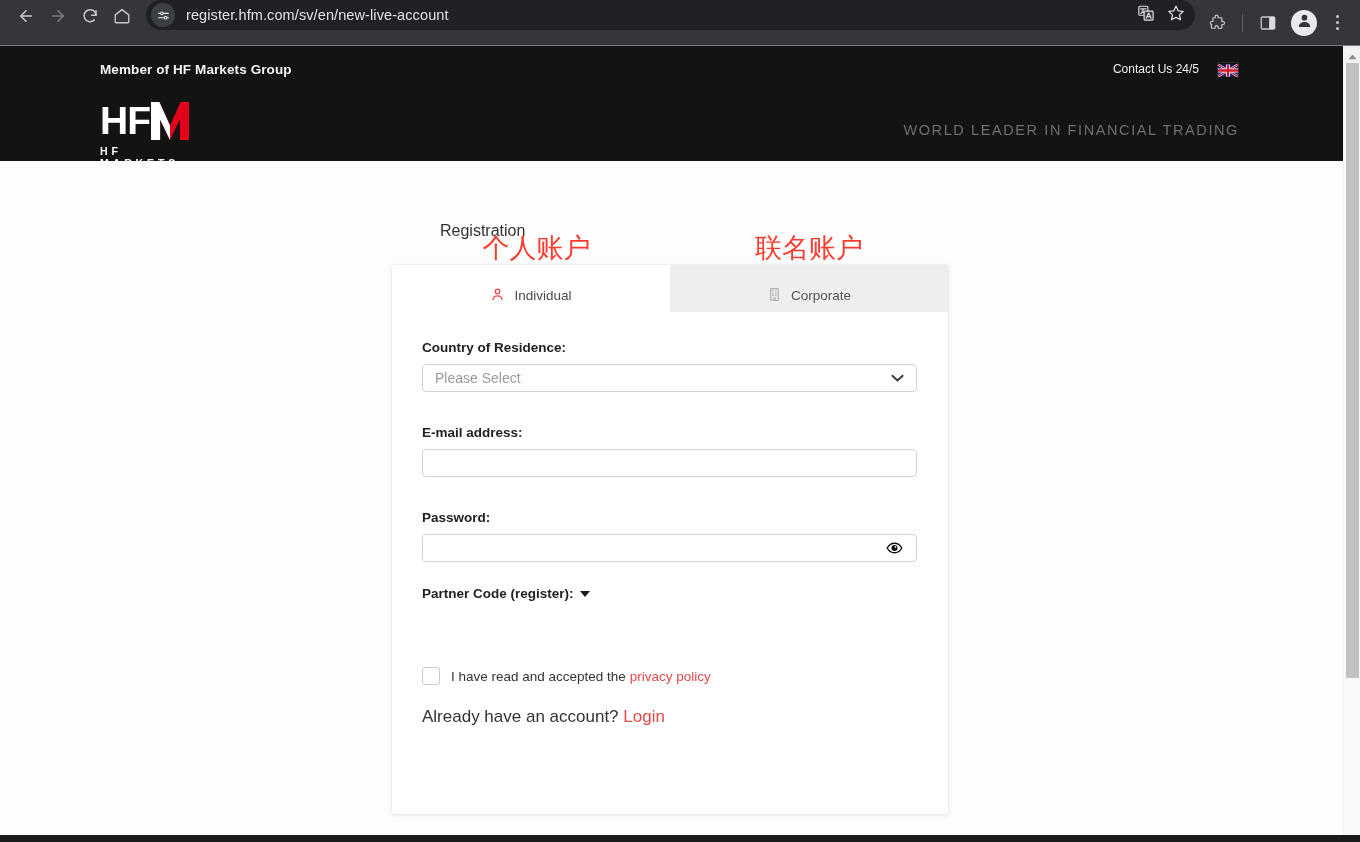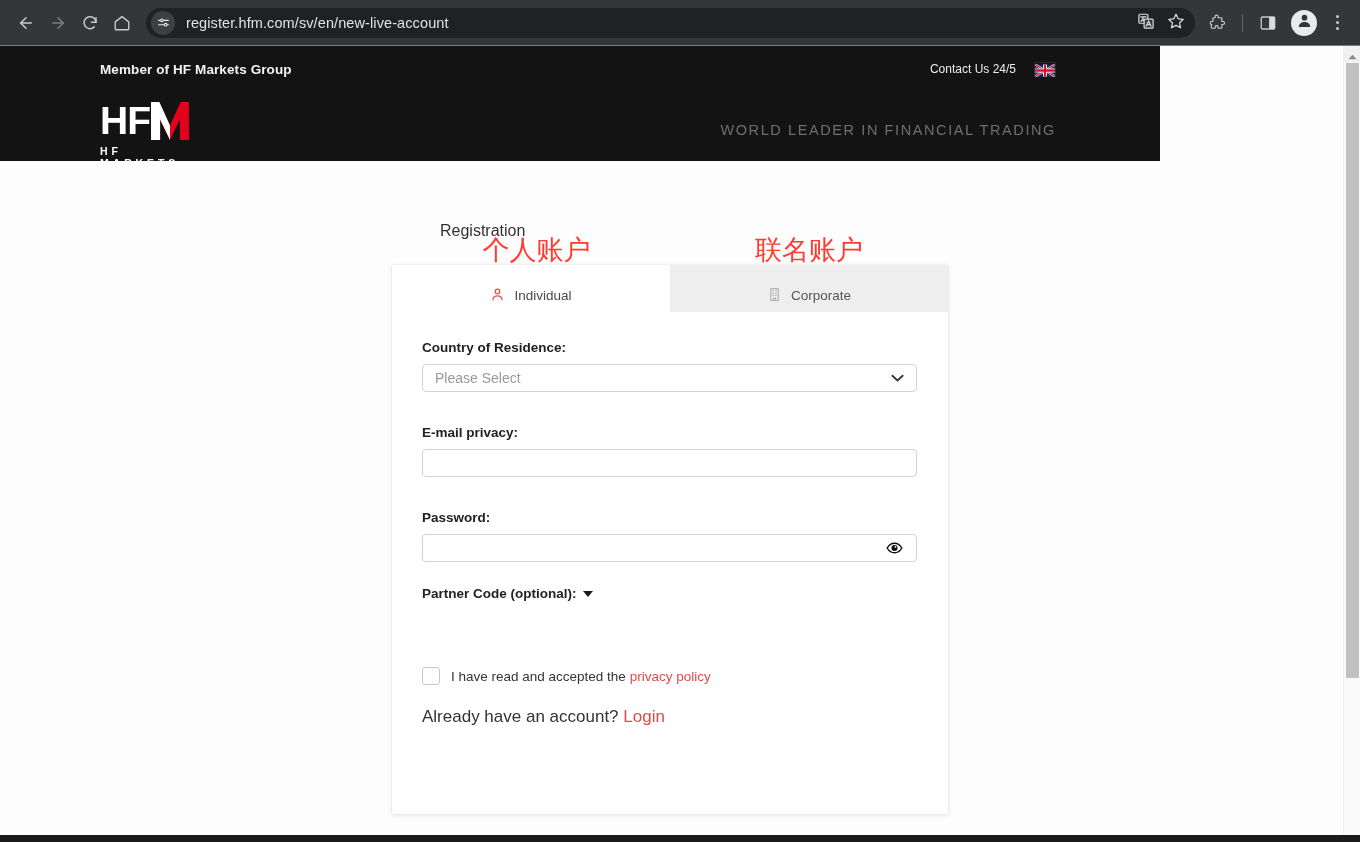--- a/index.html
+++ b/index.html
@@ -13,21 +13,20 @@
   }
 
   
   .browser-chrome {
     position: absolute;
     top: 0; left: 0;
     width: 1360px;
     height: 45px;
     background: #35363a;
     display: flex;
-    align-items: center;
     padding: 0 10px;
   }
   .nav-btn {
     width: 32px; height: 32px;
     display: flex; align-items: center; justify-content: center;
     border-radius: 50%;
     flex: 0 0 auto;
   }
   .nav-btn svg { display: block; }
   .nav-btn.disabled svg { stroke: #7b7d80; }
@@ -107,21 +106,21 @@
     width: 1360px;
     height: 789px;
     background: #fdfdfd;
     overflow: hidden;
   }
 
   
   .site-header {
     position: absolute;
     top: 0; left: 0;
-    width: 1160px;
+    width: 1343px;
     height: 115px;
     background: #131313;
   }
   .hdr-member {
     position: absolute;
     left: 100px; top: 16px;
     color: #f2f2f2;
     font-size: 13.5px;
     font-weight: bold;
     letter-spacing: 0.1px;
@@ -227,21 +226,21 @@
   .tab-icon { display: flex; align-items: flex-end; }
   .cn-note {
     position: absolute;
     top: -28px;
     left: 50%;
     transform: translateX(-50%);
     color: #ff3b30;
     font-size: 27px;
     line-height: 1;
     white-space: nowrap;
-    font-family: Liberation Serif, serif;
+    font-family: Liberation Mono, monospace;
     font-weight: 400;
   }
   .cn-note.cn-1 { left: 52%; }
   .cn-note.cn-2 { left: 50%; }
   .cn-note.cn-3 { left: 52%; }
 
   .form {
     padding: 28px 30px 0 30px;
   }
   .field-label {
@@ -523,21 +522,21 @@
         <span class="ph">Please Select</span>
         <span class="chev">
           <svg width="13" height="9" viewBox="0 0 14 9" fill="none" stroke="#3a3a3a" stroke-width="2.1" stroke-linecap="round" stroke-linejoin="round">
             <polyline points="1.5 2 7 7.2 12.5 2"></polyline>
           </svg>
         </span>
       </div>
 
       <div class="gap-a"></div>
 
-      <label class="field-label">E-mail privacy:</label>
+      <label class="field-label">E-mail address:</label>
       <div class="control">
         <span class="ph"></span>
       </div>
 
       <div class="gap-b"></div>
 
       <label class="field-label">Password:</label>
       <div class="control">
         <span class="ph"></span>
         <span class="eye">
@@ -545,21 +544,21 @@
             <path d="M1.6 9S5.6 2.2 12 2.2 22.4 9 22.4 9 18.4 15.8 12 15.8 1.6 9 1.6 9z" fill="none" stroke="#111111" stroke-width="2"></path>
             <circle cx="12" cy="9" r="4.3" fill="#111111"></circle>
             <circle cx="13.3" cy="7.4" r="1.3" fill="#ffffff"></circle>
           </svg>
         </span>
       </div>
 
       <div class="gap-c"></div>
 
       <div class="partner-row">
-        <span class="partner-label">Partner Code (optional):</span>
+        <span class="partner-label">Partner Code (register):</span>
         <span class="caret-down"></span>
       </div>
 
       <div class="consent-row">
         <span class="checkbox"></span>
         <span class="consent-text">
           <span>I have read and accepted the</span>
           <span class="link-red">privacy policy</span>
         </span>
       </div>

